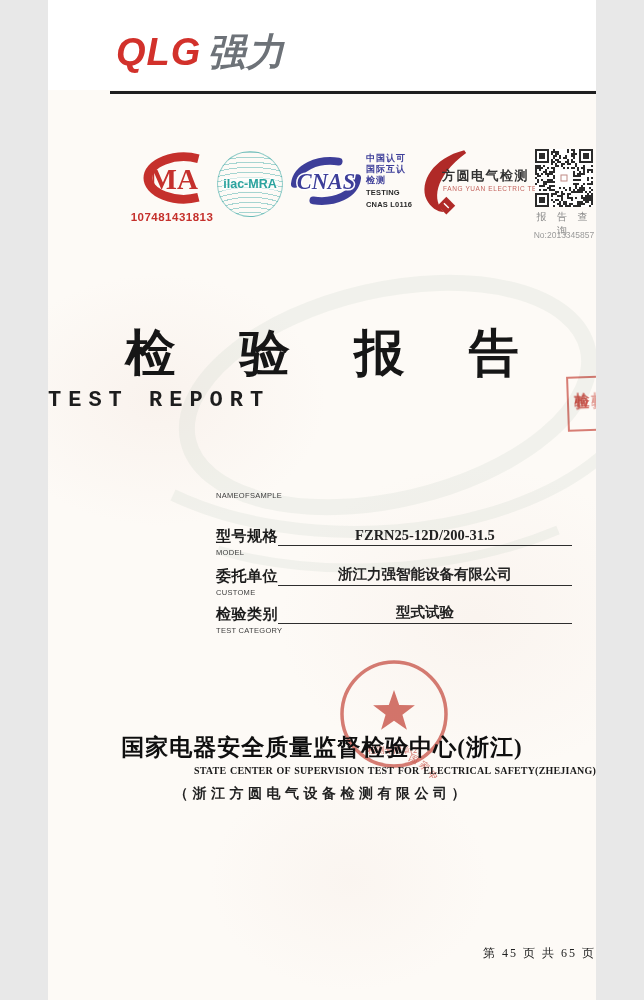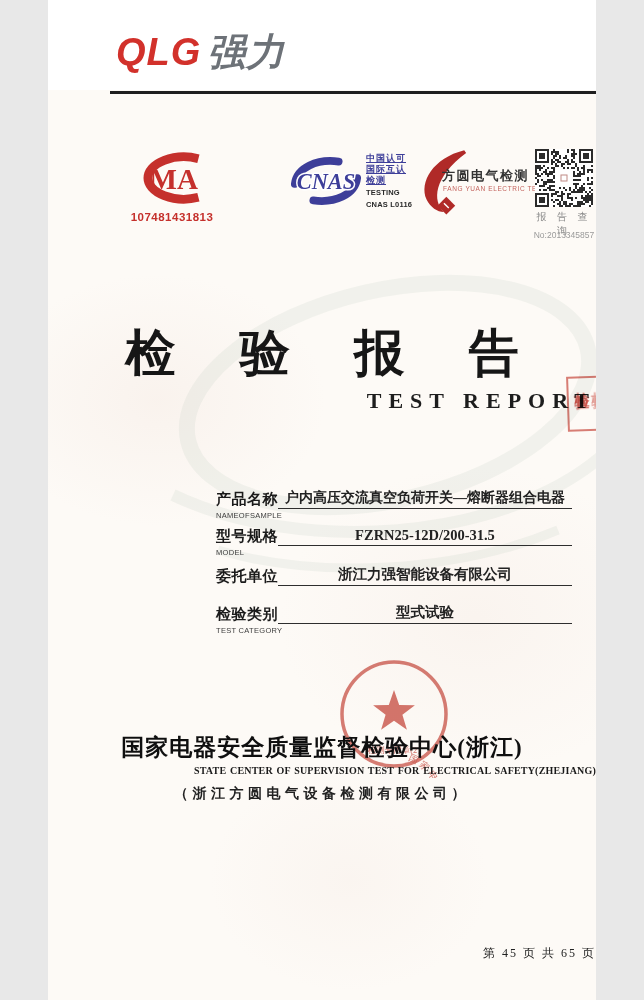--- a/index.html
+++ b/index.html
@@ -27,36 +27,36 @@
   .cma-num{margin-top:1px;font-family:"Liberation Sans",sans-serif;font-weight:700;
            font-size:11.5px;color:#c5302c;letter-spacing:.5px;}
   .ilac{top:151px;left:169px;width:64px;height:64px;border-radius:50%;
         border:1px solid rgba(58,168,164,.55);
         background:repeating-radial-gradient(circle at 50% 220%, rgba(58,168,164,.45) 0 1px, transparent 1px 5px);
         display:flex;align-items:center;justify-content:center;}
   .ilac span{font-family:"Liberation Sans",sans-serif;font-weight:700;font-size:12.5px;
              color:#2ba39e;background:rgba(255,255,255,.55);padding:0 1px;border-radius:2px;}
   .cnas{top:156px;left:242px;}
   .cnas-side{top:153px;left:318px;width:56px;font-family:"Liberation Sans",sans-serif;}
-  .cnas-side .zh{font-size:9px;line-height:11px;color:#3d3e99;font-weight:700;letter-spacing:1px;text-decoration:underline;}
+  .cnas-side .zh{font-size:9px;line-height:11px;color:#3d3e99;font-weight:700;letter-spacing:1px;}
   .cnas-side .en{font-size:7.5px;line-height:9.5px;color:#2a2a2a;font-weight:700;margin-top:2px;letter-spacing:.2px;}
   .fy-svg{top:144px;left:366px;}
   .fy-name{top:167px;left:394px;font-size:13px;font-weight:700;color:#333;letter-spacing:1.5px;}
   .fy-en{top:185px;left:395px;font-family:"Liberation Sans",sans-serif;font-size:6.5px;color:#c4645e;letter-spacing:.6px;}
   .qr{top:149px;left:487px;}
   .qr-caption{top:210px;left:480px;width:72px;text-align:center;font-size:10px;color:#8b8b8b;letter-spacing:4px;}
   .qr-number{top:230px;left:480px;width:72px;text-align:center;font-family:"Liberation Sans",sans-serif;
              font-size:8.5px;color:#9a9a9a;}
   
   .watermark{top:250px;left:110px;opacity:.55;pointer-events:none;}
   
   .title-cn{top:320px;left:0;width:100%;text-align:center;font-size:50px;font-weight:700;
             letter-spacing:26px;padding-left:26px;box-sizing:border-box;color:#161616;}
-  .title-en{top:388px;left:0;width:100%;text-align:right;font-size:22px;font-weight:700;
-            letter-spacing:7px;padding-left:7px;box-sizing:border-box;color:#1d1d1d;}
+  .title-en{top:388px;left:0;width:100%;text-align:left;font-size:22px;font-weight:700;
+            letter-spacing:7px;box-sizing:border-box;color:#1d1d1d;font-family:Liberation Mono, monospace;}
   
   .sq-stamp{top:376px;left:519px;width:46px;height:55px;border:2.5px solid rgba(201,72,63,.7);
             transform:rotate(-2deg);display:flex;justify-content:center;gap:2px;
             padding:2px;box-sizing:border-box;mix-blend-mode:multiply;filter:blur(.3px);}
   .sq-stamp span{writing-mode:vertical-rl;font-size:15px;font-weight:700;color:rgba(201,72,63,.78);
                  letter-spacing:2px;line-height:1;}
   .sq-stamp span.dim{opacity:.55;}
   
   .form{top:489px;left:168px;width:356px;}
   .frow{position:absolute;left:0;width:100%;}
@@ -89,20 +89,23 @@
   <div class="abs rule"></div>
 
   <div class="abs cma">
     <svg width="88" height="56" viewBox="0 0 100 62">
       <path d="M80,9 A41,24 0 1 0 80,53" fill="none" stroke="#c5302c" stroke-width="10"></path>
       <text x="52" y="43" text-anchor="middle" font-size="33" font-weight="bold" fill="#c5302c">MA</text>
     </svg>
     <div class="cma-num">107481431813</div>
   </div>
 
+  <div class="abs ilac">
+    <span>ilac-MRA</span>
+  </div>
 
   <div class="abs cnas">
     <svg width="72" height="50" viewBox="0 0 74 50">
       <path d="M5,28 C7,11 28,2 50,5" stroke="#3d3e99" stroke-width="8" fill="none" stroke-linecap="round"></path>
       <path d="M69,22 C67,39 46,48 24,45" stroke="#3d3e99" stroke-width="8" fill="none" stroke-linecap="round"></path>
       <text x="37" y="33" text-anchor="middle" font-size="23" font-weight="900" font-style="italic" fill="#3d3e99" stroke="#ffffff" stroke-width="3" paint-order="stroke">CNAS</text>
     </svg>
   </div>
 
   <div class="abs cnas-side">
@@ -415,38 +418,35 @@
   <div class="abs title-cn">检 验 报 告</div>
   <div class="abs title-en">TEST REPORT</div>
 
   <div class="abs sq-stamp">
     <span>检验</span>
     <span class="dim">检验</span>
   </div>
 
   <div class="abs form">
     <div class="frow" style="top:0">
-      <div class="fline">
-        <span class="flabel">产品名称</span>
-        <span class="fvalue" style="font-size:14px">户内高压交流真空负荷开关—熔断器组合电器</span>
-      </div>
       <div class="fsub">NAMEOFSAMPLE</div>
     </div>
     <div class="frow" style="top:38px">
       <div class="fline">
         <span class="flabel">型号规格</span>
         <span class="fvalue">FZRN25-12D/200-31.5</span>
       </div>
       <div class="fsub">MODEL</div>
     </div>
     <div class="frow" style="top:76px">
       <div class="fline">
         <span class="flabel">委托单位</span>
         <span class="fvalue">浙江力强智能设备有限公司</span>
       </div>
+      <div class="fsub">CUSTOME</div>
     </div>
     <div class="frow" style="top:114px">
       <div class="fline">
         <span class="flabel">检验类别</span>
         <span class="fvalue">型式试验</span>
       </div>
       <div class="fsub">TEST CATEGORY</div>
     </div>
   </div>
 

